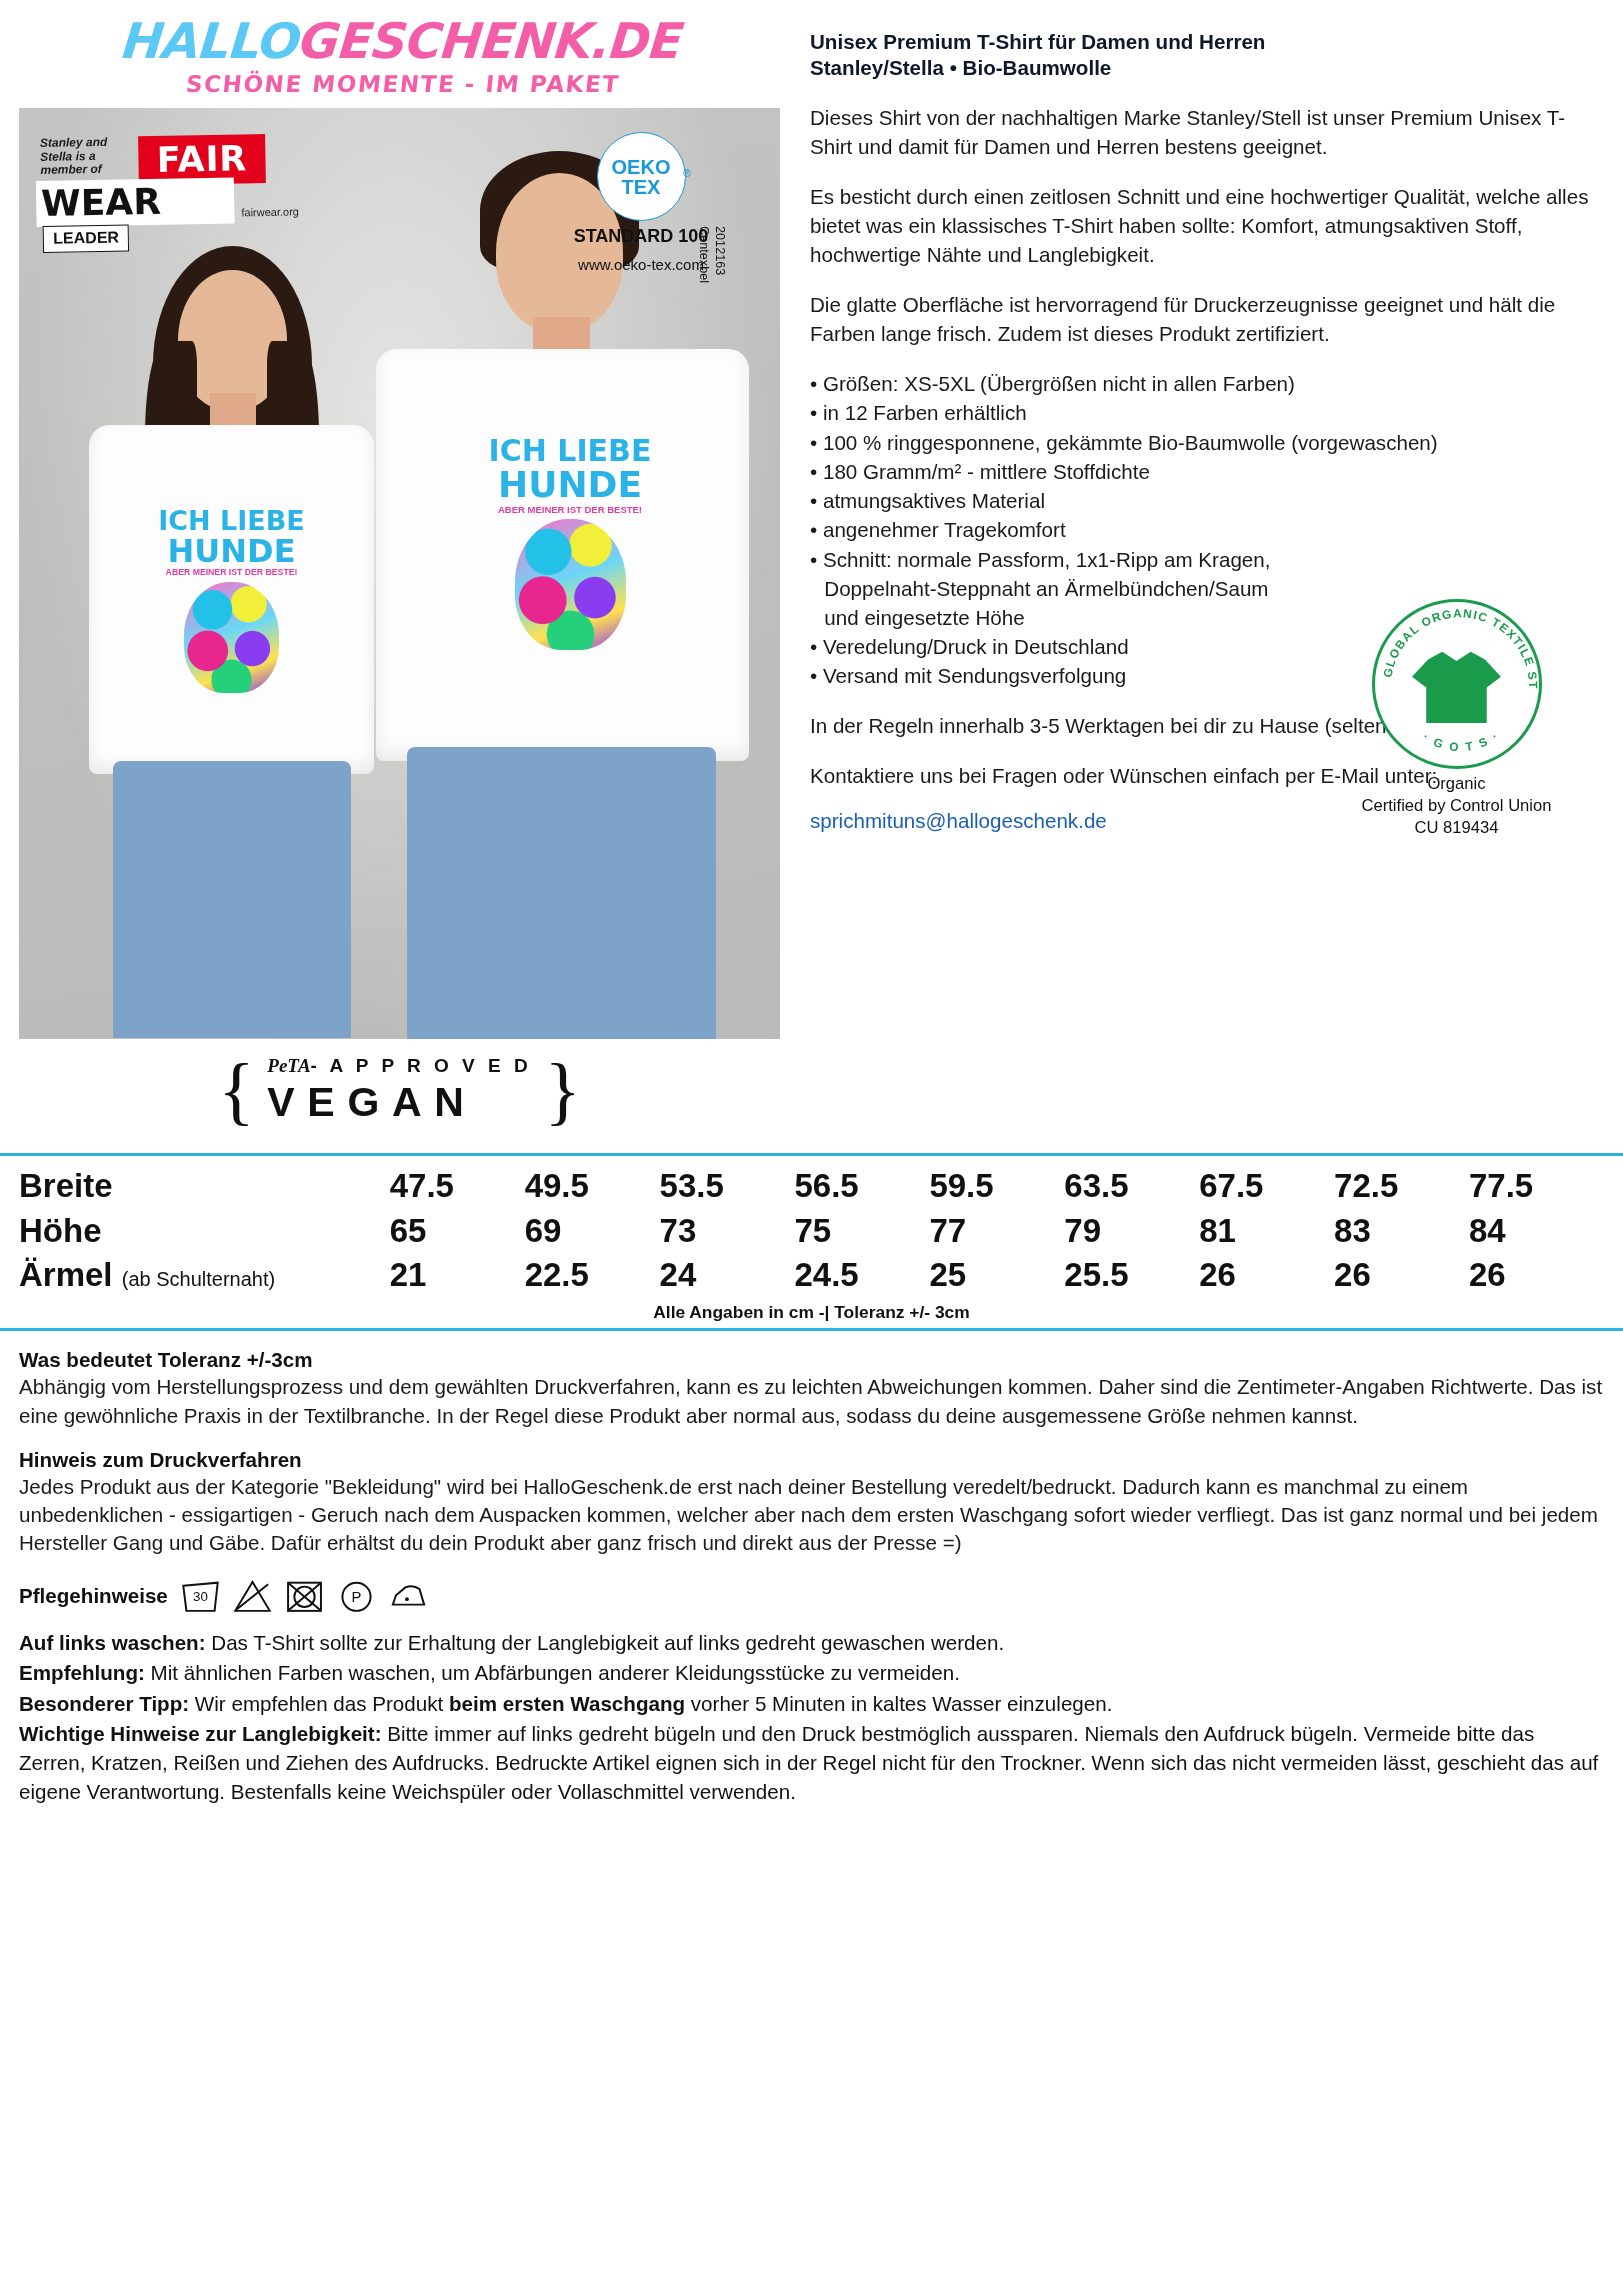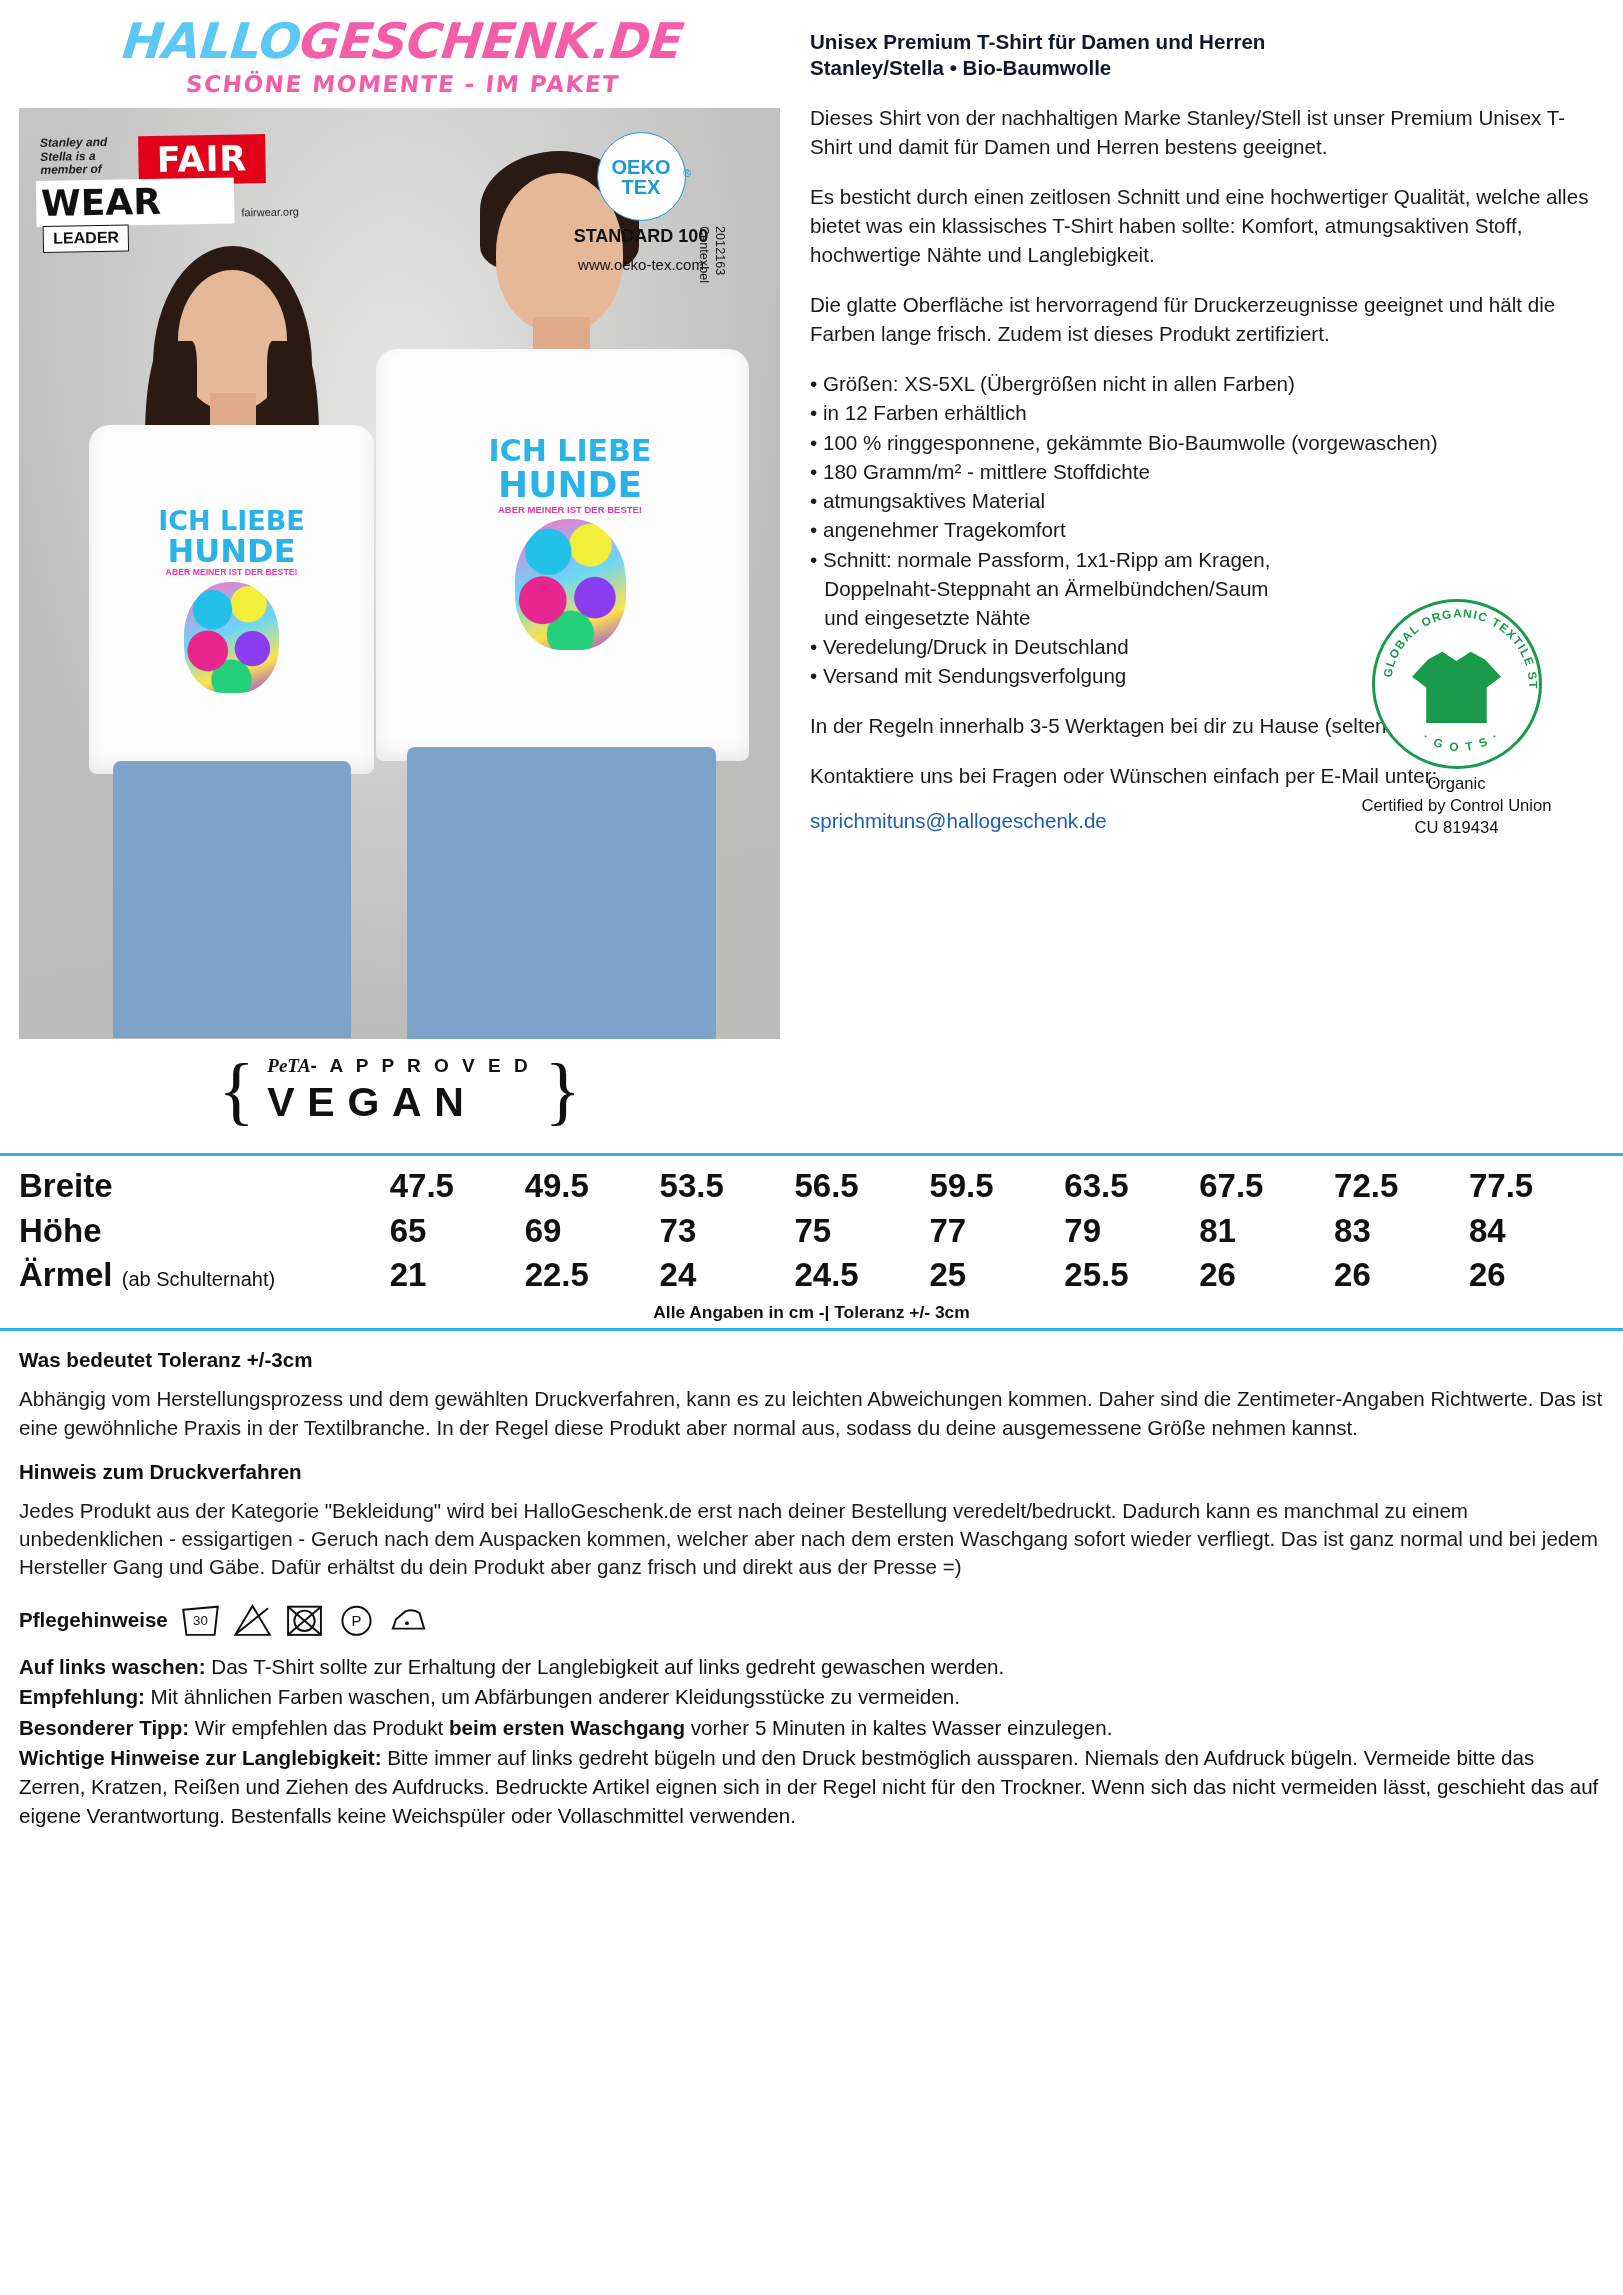--- a/index.html
+++ b/index.html
@@ -178,21 +178,21 @@
   table.size-table td { font-size: 33px; font-weight: bold; padding: 3.2px 0; white-space: nowrap; }
   table.size-table td.label { text-align: left; width: 349px; }
   table.size-table td.val { text-align: left; width: 127px; }
   .sleeve-note { font-size: 20px; font-weight: normal; }
   .table-note { text-align:center; font-size: 17.4px; font-weight: bold; padding-top: 4.8px; }
 
   
   .bottom { padding: 17.4px 19px 0 19px; }
   .b-head { font-size: 20.6px; font-weight: bold; color:#111; margin-top: 17.4px; }
   .b-head:first-child { margin-top: 0; }
-  .b-text { font-size: 20.6px; line-height: 1.38; color:#1a1a1a; margin-top: 13px; }
+  .b-text { font-size: 20.6px; line-height: 1.38; color:#1a1a1a; margin-top: 1px; }
 
   .care-row { display:flex; align-items:center; gap: 12.7px; margin-top: 20.6px; }
   .care-title { font-size: 20.6px; font-weight: bold; }
   .care-icons { display:flex; align-items:center; gap: 11px; }
   .care-ic { width: 41px; height: 36px; position: relative; }
   .care-ic svg { display:block; }
 
   .care-lines { margin-top: 14.3px; }
   .care-lines div { font-size: 20.6px; line-height: 1.4; margin-top: 1.6px; }
   .care-lines b { font-weight: bold; }
@@ -294,21 +294,21 @@
 
       <div class="bullets">
         <div>• Größen: XS-5XL (Übergrößen nicht in allen Farben)</div>
         <div>• in 12 Farben erhältlich</div>
         <div>• 100 % ringgesponnene, gekämmte Bio-Baumwolle (vorgewaschen)</div>
         <div>• 180 Gramm/m² - mittlere Stoffdichte</div>
         <div>• atmungsaktives Material</div>
         <div>• angenehmer Tragekomfort</div>
         <div>• Schnitt: normale Passform, 1x1-Ripp am Kragen,</div>
         <div class="ind">Doppelnaht-Steppnaht an Ärmelbündchen/Saum</div>
-        <div class="ind">und eingesetzte Nähte</div>
+        <div class="ind">und eingesetzte Höhe</div>
         <div>• Veredelung/Druck in Deutschland</div>
         <div>• Versand mit Sendungsverfolgung</div>
       </div>
 
       <div class="para">In der Regeln innerhalb 3-5 Werktagen bei dir zu Hause (selten länger)</div>
       <div class="para">Kontaktiere uns bei Fragen oder Wünschen einfach per E-Mail unter:</div>
       <div class="contact-mail">sprichmituns@hallogeschenk.de</div>
 
       <div class="gots">
         <div class="gots-circle">

